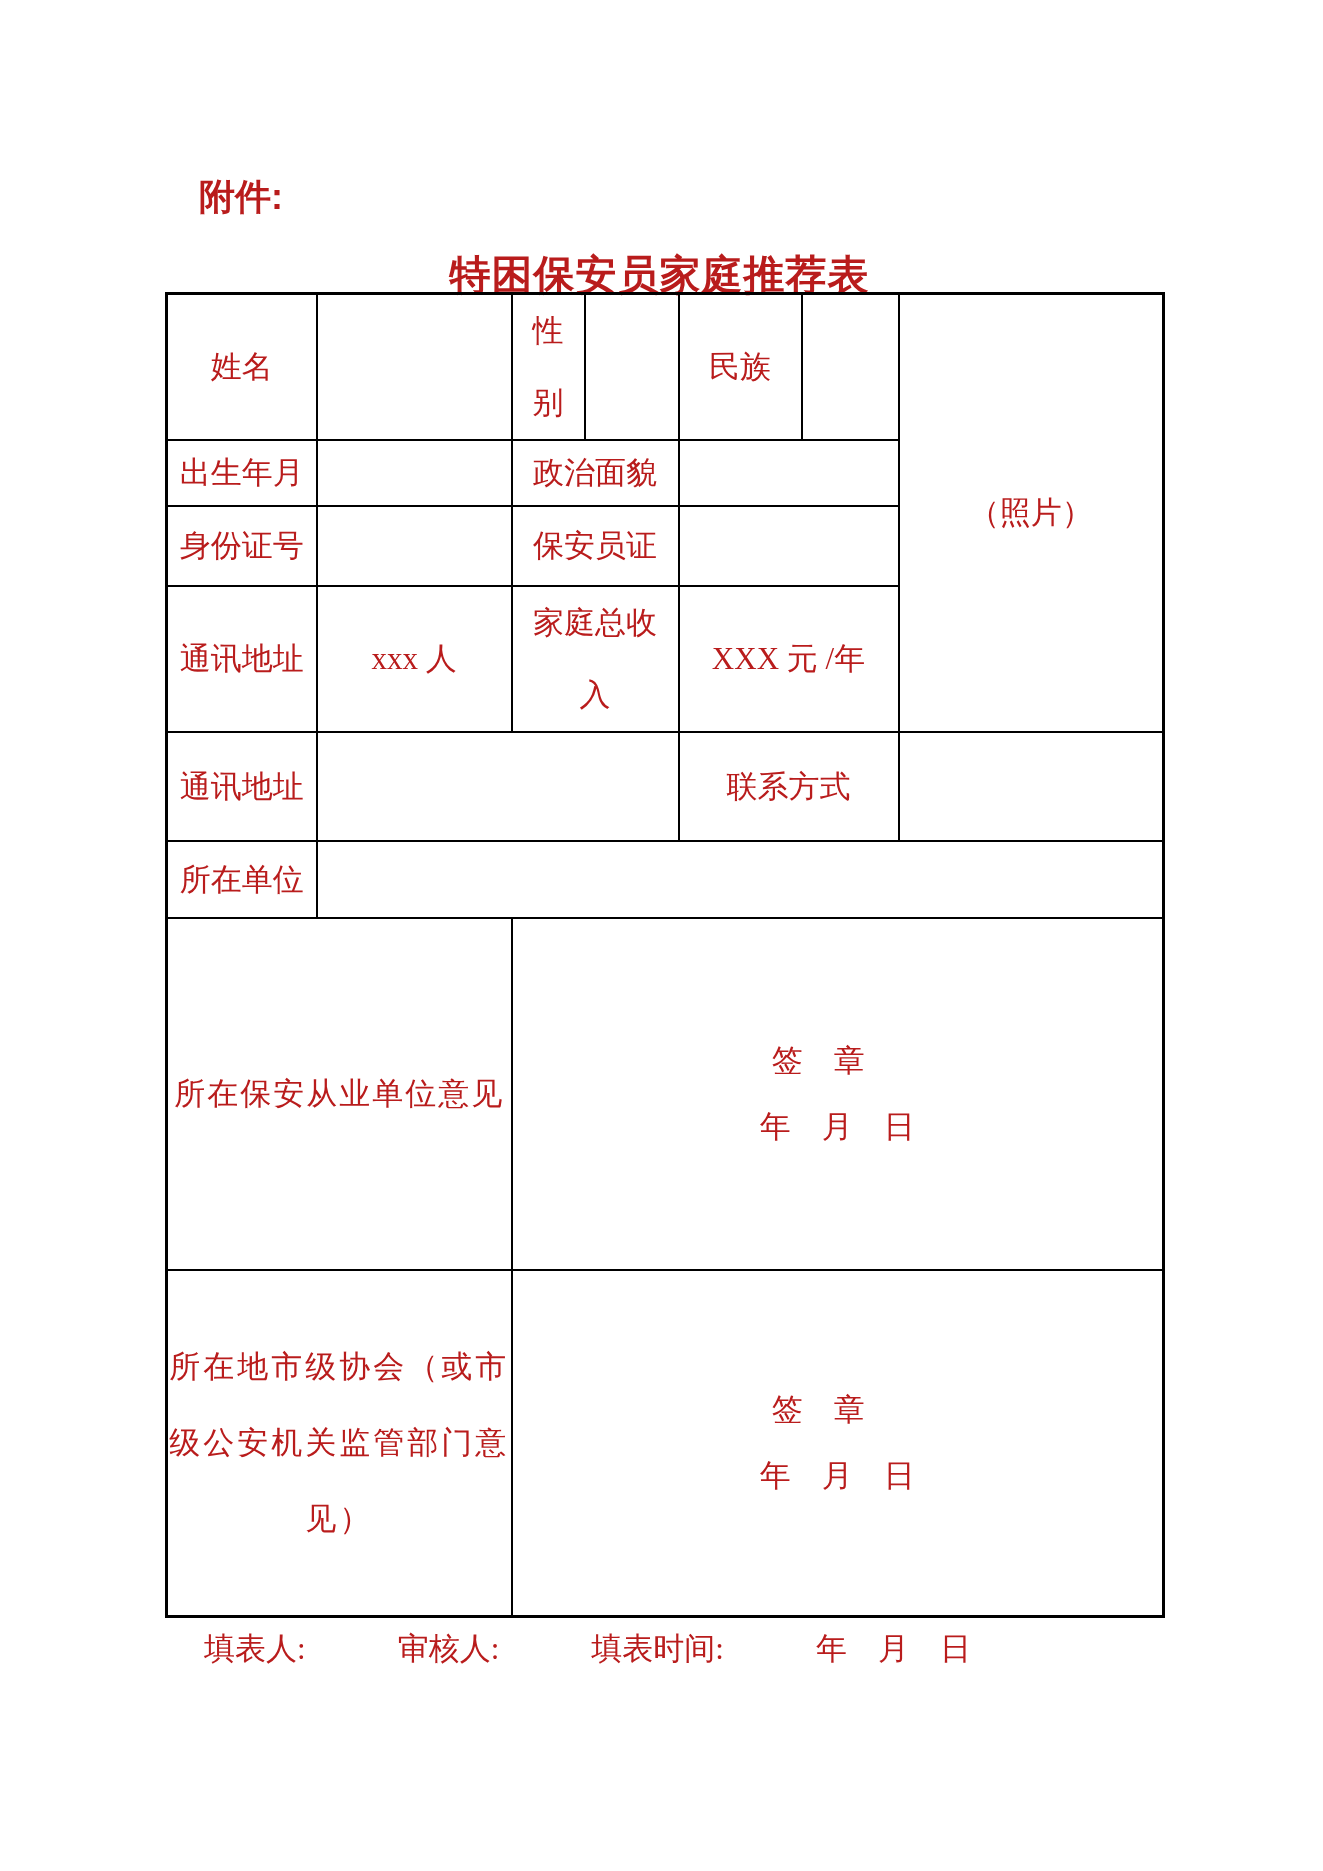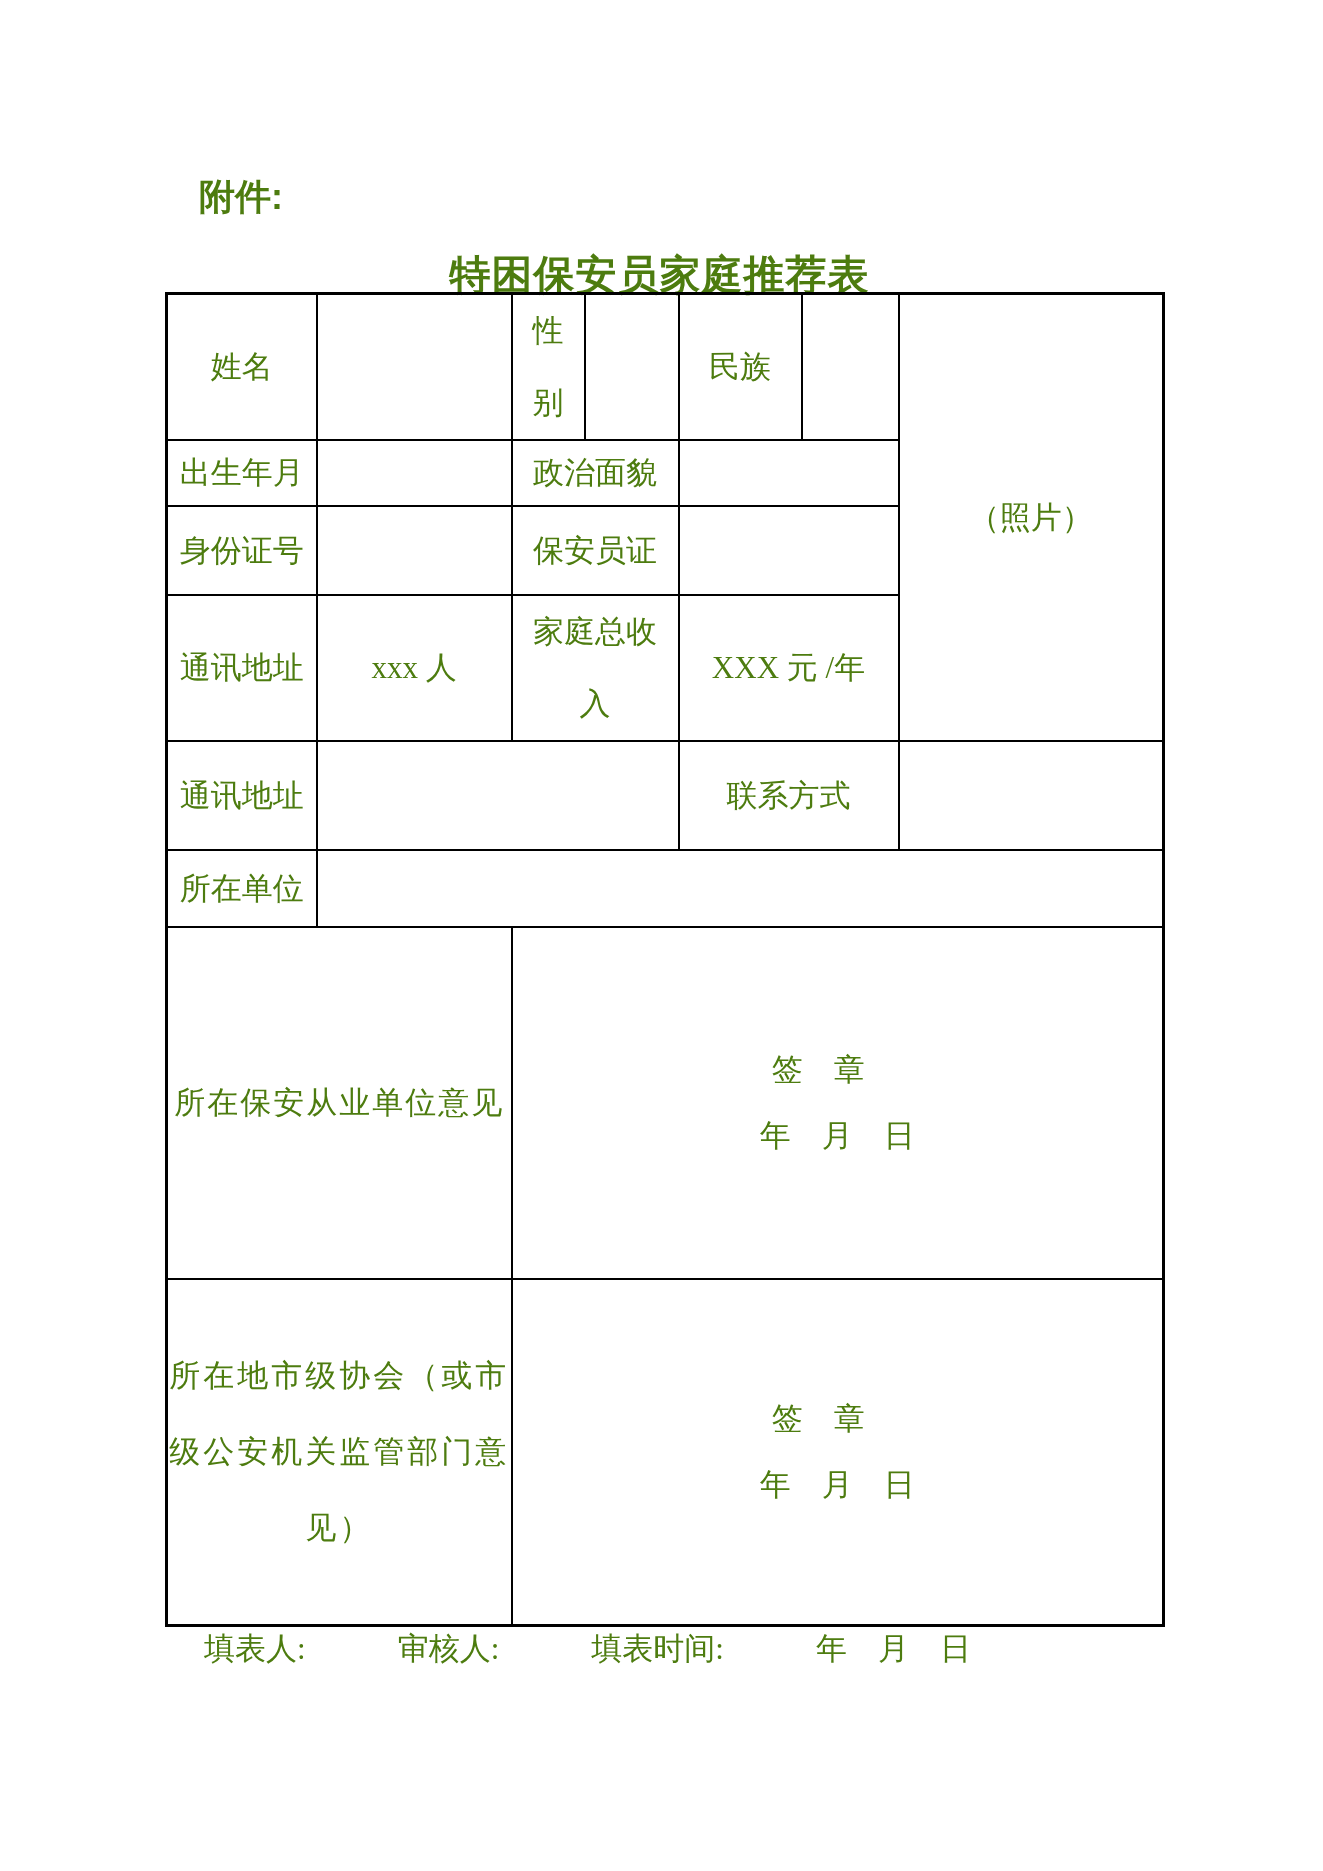--- a/index.html
+++ b/index.html
@@ -2,21 +2,21 @@
 <html><head>
 <meta charset="utf-8">
 <style>
   html,body{margin:0;padding:0;background:#e8e8e8;}
   .page{
     position:relative;
     width:1323px;height:1871px;
     margin:0 auto;
     background:#ffffff;
     font-family:"Liberation Serif","DejaVu Serif",serif;
-    color:#4d7c0f;
+    color:#b91c1c;
     overflow:hidden;
   }
   .attachment-label{
     position:absolute;left:199px;top:175px;
     font-family:"Liberation Sans","DejaVu Sans",sans-serif;
     font-weight:bold;font-size:36px;line-height:44px;
   }
   .doc-title{
     position:absolute;left:143px;top:230px;width:997px;
     margin:18px;text-align:center;
@@ -96,21 +96,21 @@
         <td>民族</td>
         <td></td>
         <td class="photo-cell" rowspan="4">（照片）</td>
       </tr>
       <tr style="height:66px">
         <td>出生年月</td>
         <td></td>
         <td colspan="2">政治面貌</td>
         <td colspan="2"></td>
       </tr>
-      <tr style="height:89px">
+      <tr style="height:80px">
         <td>身份证号</td>
         <td></td>
         <td colspan="2">保安员证</td>
         <td colspan="2"></td>
       </tr>
       <tr style="height:141px">
         <td>通讯地址</td>
         <td>xxx 人</td>
         <td colspan="2" class="preline stacked">家庭总收
 入</td>

